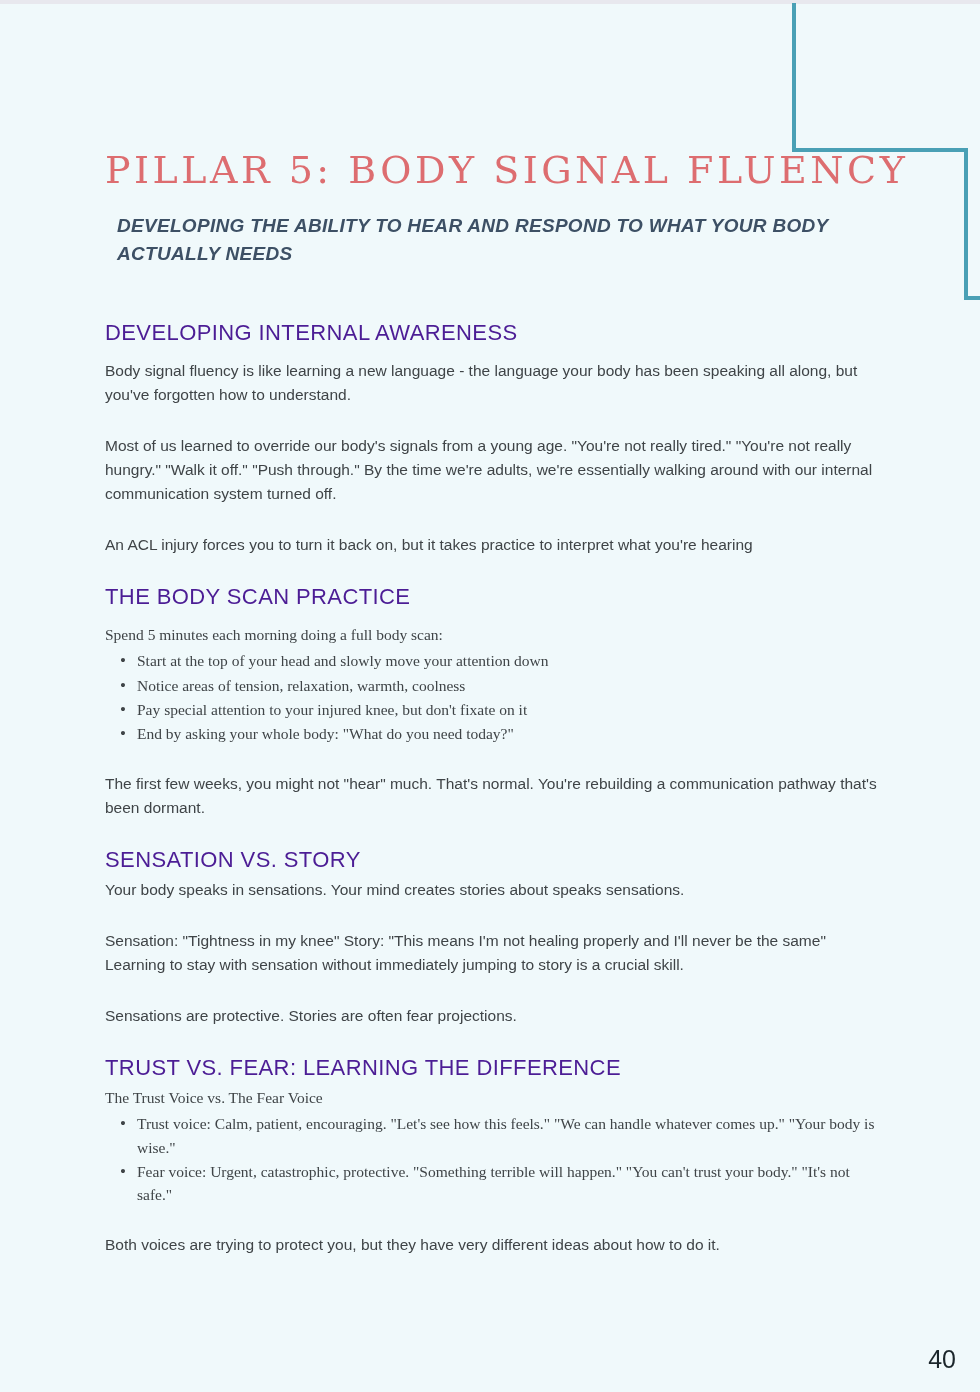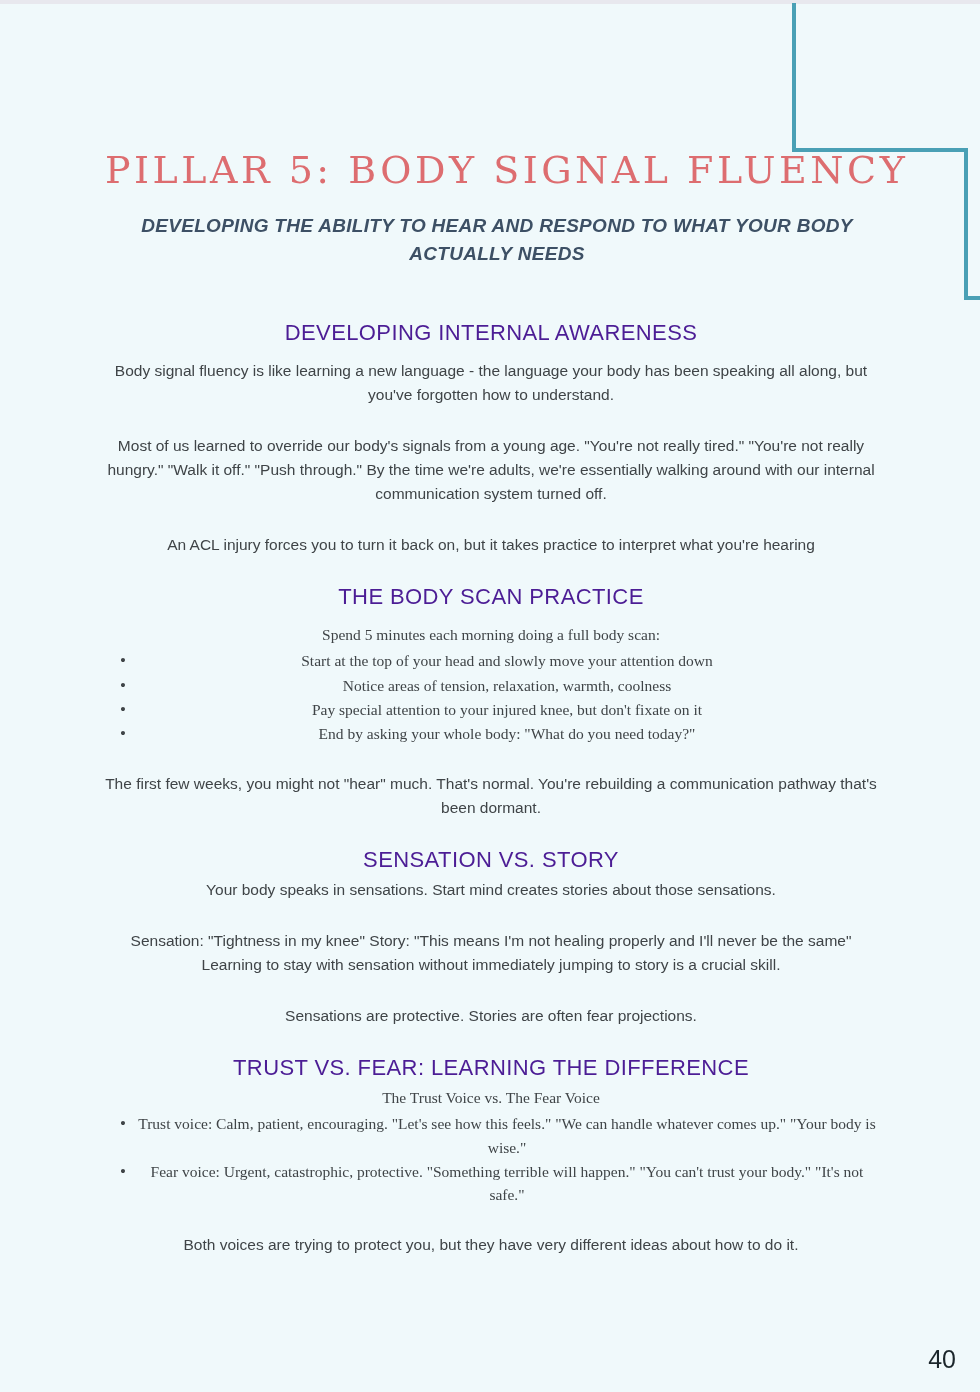--- a/index.html
+++ b/index.html
@@ -1,15 +1,15 @@
 <!DOCTYPE html>
 <html><head>
 <meta charset="utf-8">
 <style>
-  * { box-sizing: border-box; text-align: center; }
+  * { box-sizing: border-box; }
   html, body { margin: 0; padding: 0; }
   body {
     width: 980px; height: 1392px;
     background: #f0f9fb;
     font-family: "Liberation Sans", sans-serif;
     position: relative;
     overflow: hidden;
   }
   .top-strip {
     position: absolute; top: 0; left: 0; width: 980px; height: 4px;
@@ -116,21 +116,21 @@
       <li>Start at the top of your head and slowly move your attention down</li>
       <li>Notice areas of tension, relaxation, warmth, coolness</li>
       <li>Pay special attention to your injured knee, but don't fixate on it</li>
       <li>End by asking your whole body: "What do you need today?"</li>
     </ul>
     <p class="body-p">The first few weeks, you might not "hear" much. That's normal. You're rebuilding a communication pathway that's been dormant.</p>
   </section>
 
   <section>
     <h2 class="section-heading tight">SENSATION VS. STORY</h2>
-    <p class="body-p">Your body speaks in sensations. Start mind creates stories about those sensations.</p>
+    <p class="body-p">Your body speaks in sensations. Your mind creates stories about speaks sensations.</p>
     <p class="body-p">Sensation: "Tightness in my knee" Story: "This means I'm not healing properly and I'll never be the same" Learning to stay with sensation without immediately jumping to story is a crucial skill.</p>
     <p class="body-p">Sensations are protective. Stories are often fear projections.</p>
   </section>
 
   <section>
     <h2 class="section-heading tight">TRUST VS. FEAR: LEARNING THE DIFFERENCE</h2>
     <p class="body-p lead">The Trust Voice vs. The Fear Voice</p>
     <ul class="bullet-list">
       <li>Trust voice: Calm, patient, encouraging. "Let's see how this feels." "We can handle whatever comes up." "Your body is wise."</li>
       <li>Fear voice: Urgent, catastrophic, protective. "Something terrible will happen." "You can't trust your body." "It's not safe."</li>

